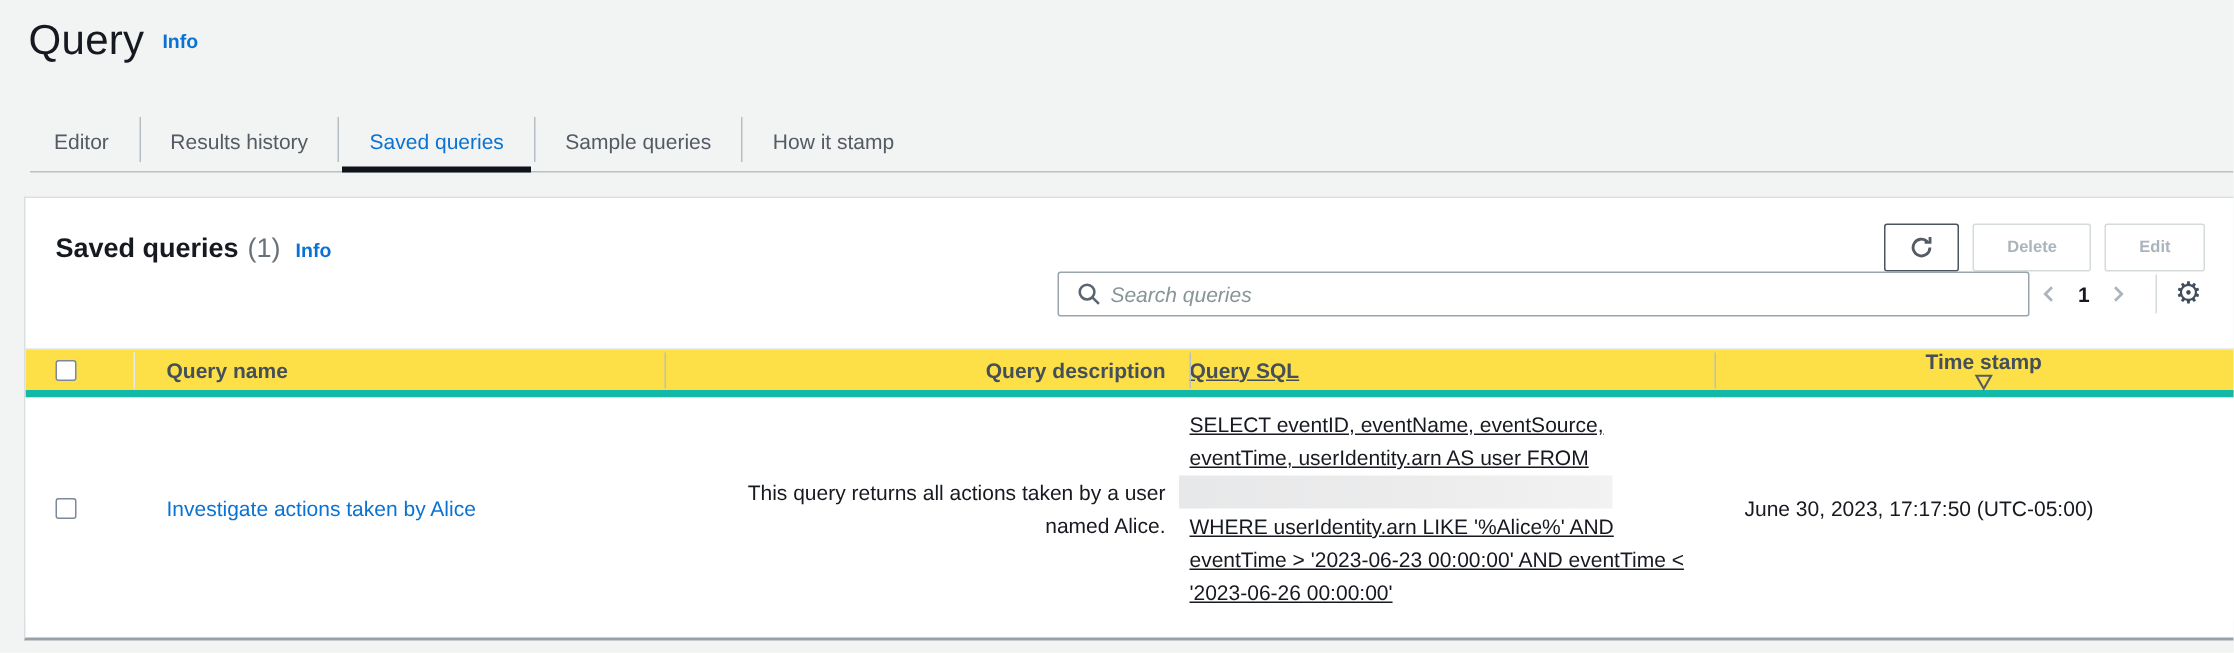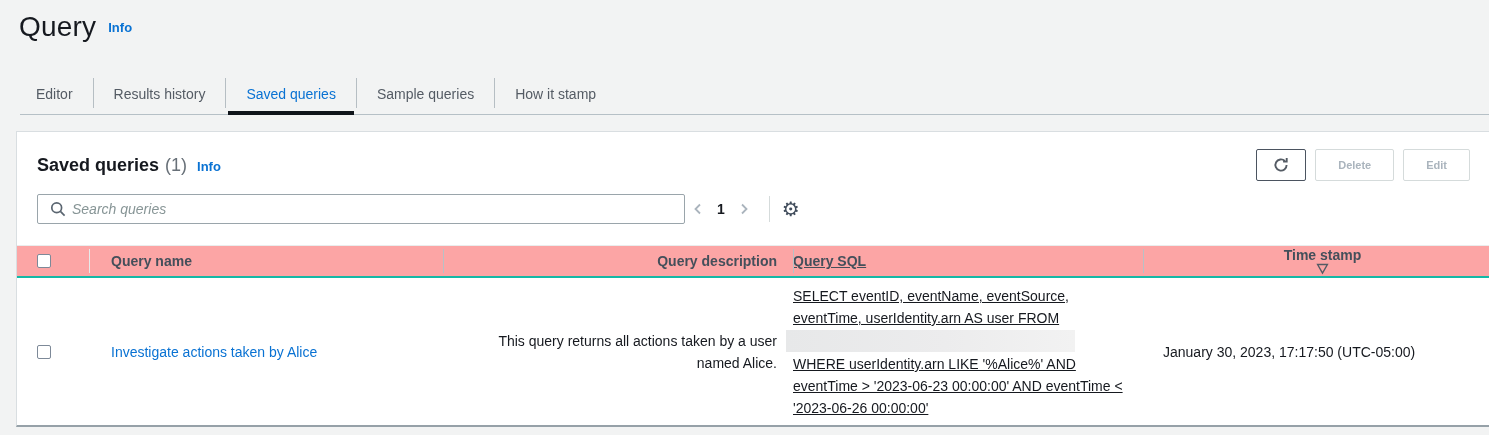--- a/index.html
+++ b/index.html
@@ -39,40 +39,40 @@
   .panel-title-group .info-link { margin-left: 10px; }
 
   .panel-actions { display: flex; align-items: center; gap: 9px; }
   .btn { height: 32px; border-radius: 2px; background: #ffffff; font-weight: 700;
          font-size: 11px; font-family: inherit; cursor: pointer; }
   .btn-icon { width: 50px; border: 1px solid #4b5460; color: #545b64;
               display: flex; align-items: center; justify-content: center; }
   .btn-disabled { border: 1px solid #d5dbdb; color: #aab4bd; padding: 0 22px; cursor: default; }
 
   
-  .toolbar-row { margin-top: 13px; display: flex; align-items: center; justify-content: flex-start; }
+  .toolbar-row { display: flex; align-items: center; justify-content: flex-end; }
   .search-box { width: 648px; height: 30px; border: 1px solid #9aa5ab; border-radius: 2px;
                 background: #fff; display: flex; align-items: center; padding: 0 8px; }
   .search-box svg { flex: 0 0 auto; margin: 0 6px 0 4px; }
   .search-input { border: none; outline: none; flex: 1; font-size: 14px; font-style: italic;
                   color: #16191f; font-family: inherit; background: transparent; }
   .search-input::placeholder { color: #879596; font-style: italic; }
 
   .pagination { display: flex; align-items: center; }
   .page-btn { background: none; border: none; cursor: default; display: flex; align-items: center;
               justify-content: center; width: 26px; height: 26px; color: #aab4bd; }
   .page-num { font-weight: 700; color: #16191f; margin: 0 6px; }
   .toolbar-sep { width: 1px; height: 26px; background: #d5dbdb; margin: 0 10px 0 12px; }
   .gear-btn { background: none; border: none; cursor: pointer; font-size: 20px; color: #414d5c;
               line-height: 1; padding: 0 2px; }
 
   
   .table { margin: 21px -20px 0 -20px; }
-  .thead { display: flex; align-items: center; height: 33px; background: #fca5a5;
-           border-top: 1px solid #eaeded; border-bottom: 2px solid #14b8a6;
+  .thead { display: flex; align-items: center; height: 33px; background: #fde047;
+           border-top: 1px solid #eaeded; border-bottom: 5px solid #14b8a6;
            font-weight: 700; color: #444f5a; }
   .trow { display: flex; align-items: center; height: 148px; background: #ffffff; }
 
   .col { position: relative; }
   .col-check { width: 72px; padding-left: 20px; display: flex; align-items: center; }
   .col-name  { width: 354px; padding-left: 22px; }
   .col-desc  { width: 350px; padding-left: 18px; padding-right: 16px; text-align: right; }
   .col-sql   { width: 350px; padding-right: 14px; text-decoration: underline; }
   .col-time  { flex: 1; padding-left: 20px; padding-right: 8px; }
 
@@ -212,18 +212,18 @@
       </div>
       <div class="col col-desc">
         <p class="desc-text">This query returns all actions taken by a user named Alice.</p>
       </div>
       <div class="col col-sql">
         <div class="sql-text">SELECT eventID, eventName, eventSource, eventTime, userIdentity.arn AS user FROM</div>
         <div class="sql-redaction"></div>
         <div class="sql-text">WHERE userIdentity.arn LIKE '%Alice%' AND eventTime &gt; '2023-06-23 00:00:00' AND eventTime &lt; '2023-06-26 00:00:00'</div>
       </div>
       <div class="col col-time">
-        <span class="time-text">January 30, 2023, 17:17:50 (UTC-05:00)</span>
+        <span class="time-text">June 30, 2023, 17:17:50 (UTC-05:00)</span>
       </div>
     </div>
   </div>
 
 </section>
 
 </body></html>

